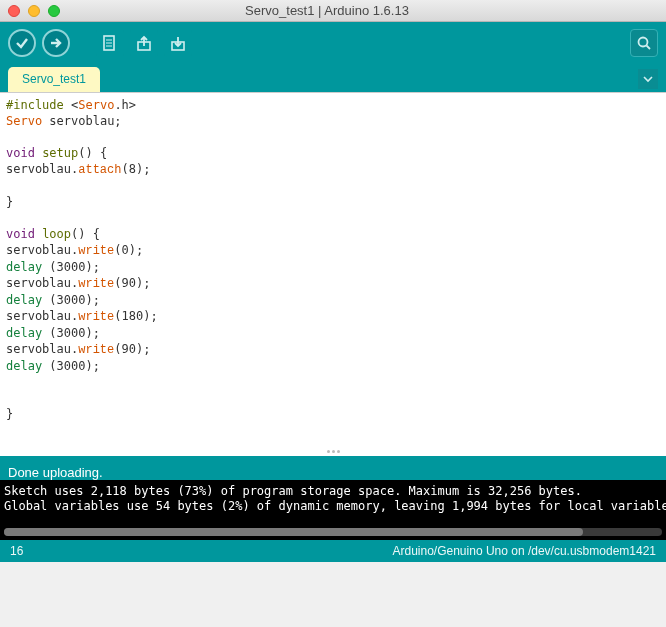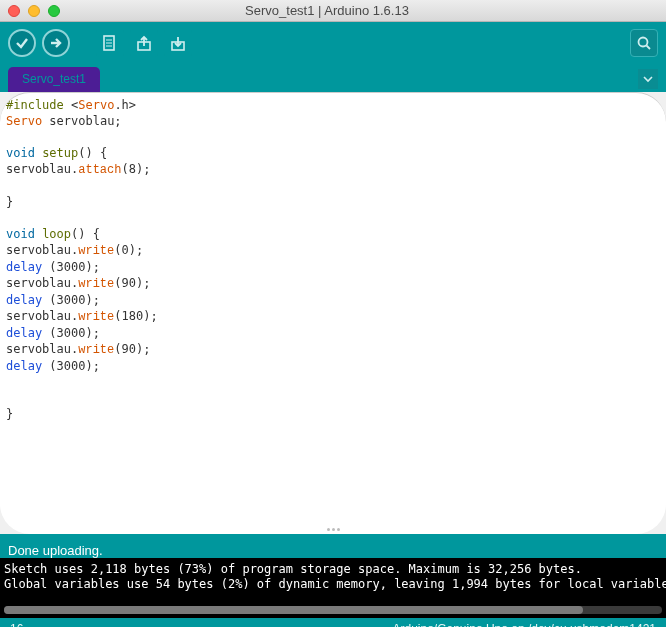--- a/index.html
+++ b/index.html
@@ -65,57 +65,56 @@
   .toolbar-spacer { flex: 1; }
   .tabbar {
     background: #00979d;
     height: 28px;
     display: flex;
     align-items: flex-end;
     padding: 0 8px;
     gap: 4px;
   }
   .tab {
-    background: #4c1d95;
+    background: #fef9c3;
     color: #00979d;
     font-size: 12px;
     font-weight: 500;
     padding: 5px 14px 6px;
     border-top-left-radius: 5px;
     border-top-right-radius: 5px;
     cursor: pointer;
   }
   .tab-right {
     margin-left: auto;
     width: 20px; height: 20px;
     background: #098d93;
     display:flex; align-items:center; justify-content:center;
     margin-bottom: 3px;
     cursor: pointer;
   }
   .editor {
     background: #fff;
-    height: 442px;
+    height: 364px;
     font-family: Menlo, Monaco, Consolas, monospace;
     font-size: 12px;
     line-height: 16px;
     padding: 4px 6px;
     color: #333;
     white-space: pre;
     overflow: hidden;
     border-top: 1px solid #ccc;
     position: relative;
-    border-radius: 30px;
   }
   .t-preproc { color: #5e6d03; }
   .t-type    { color: #d35400; }
-  .t-kw      { color: #0369a1; }
+  .t-kw      { color: #701a75; }
   .t-lib     { color: #d35400; }
   .t-fn      { color: #d35400; font-family: Liberation Mono, monospace; }
-  .t-delay   { color: #1d4ed8; margin-top: 12px; }
+  .t-delay   { color: #15803d; margin-top: 12px; }
   .resize-dot {
     position:absolute; left:50%; bottom: 2px; transform: translateX(-50%);
     width: 20px; height: 4px;
     display:flex; justify-content:center; gap:2px;
   }
   .resize-dot span { width:3px; height:3px; border-radius:50%; background:#bbb; }
   .status {
     background: #00979d;
     color: #fff;
     font-size: 13px;

